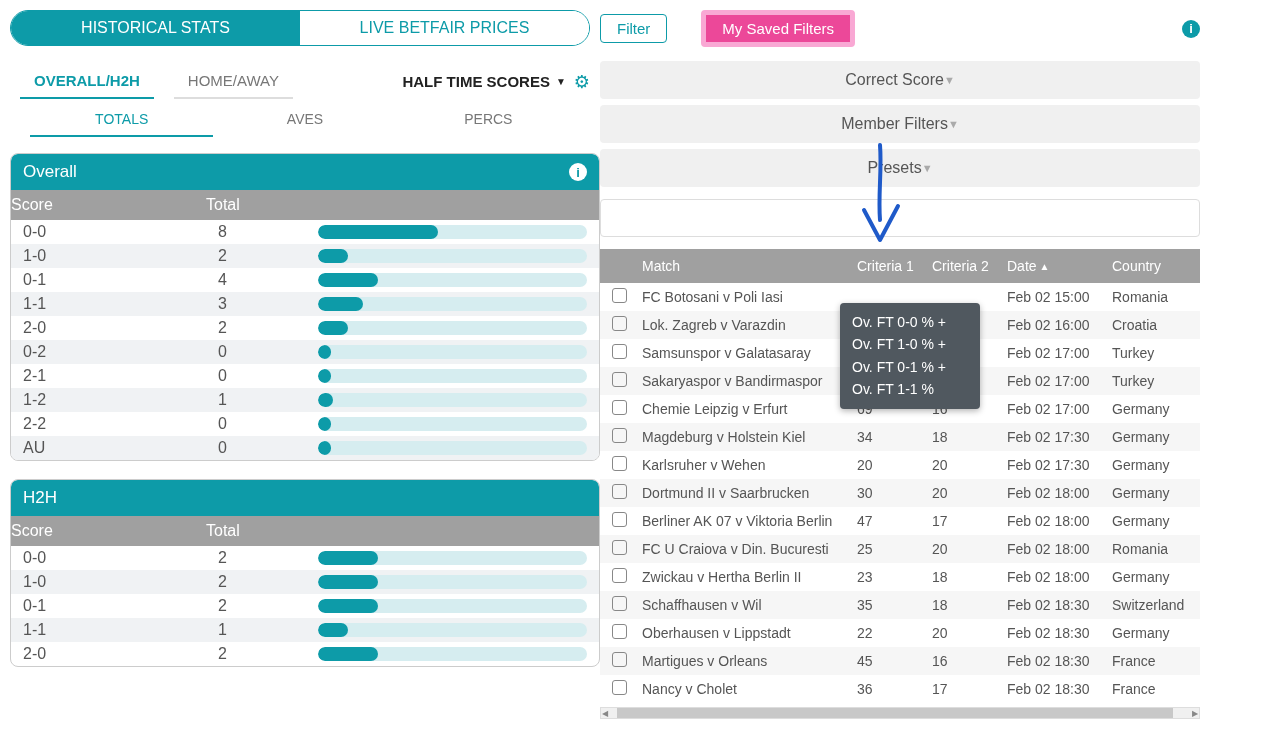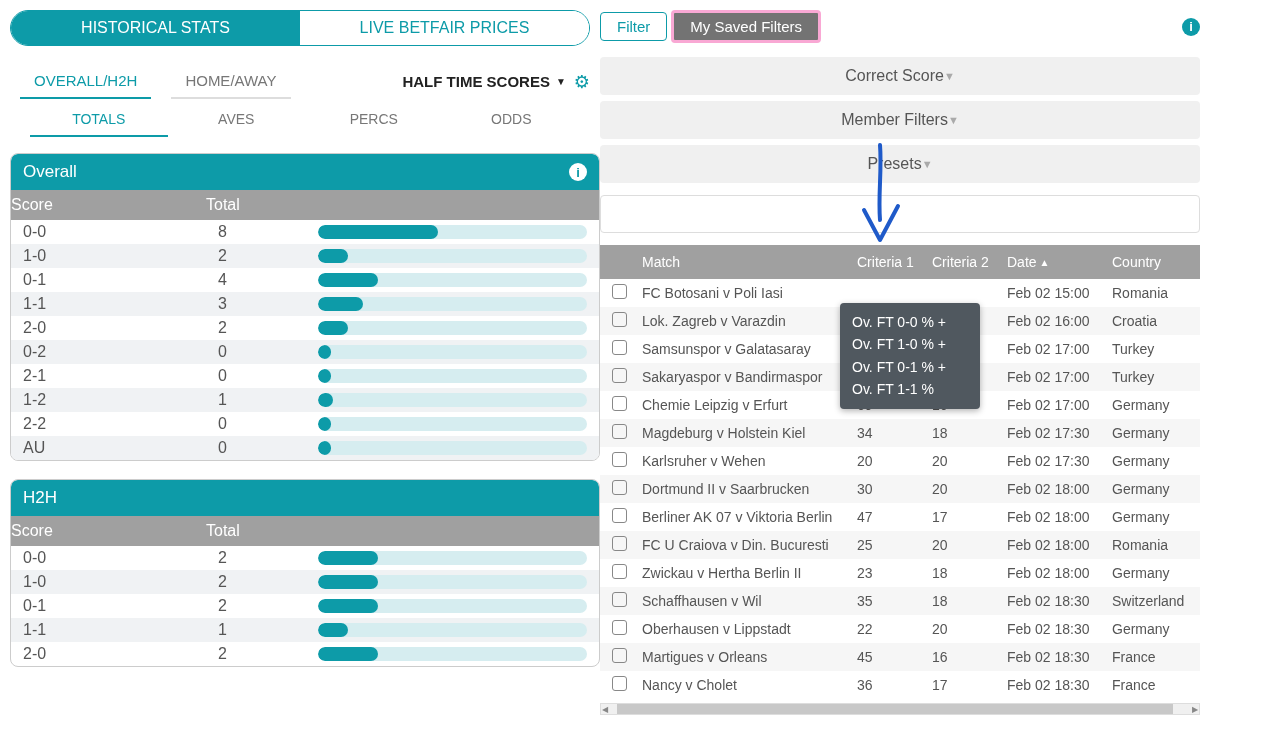--- a/index.html
+++ b/index.html
@@ -10,21 +10,21 @@
 
 
 .top-toggle { display: flex; border: 1px solid #0d9ba8; border-radius: 20px; overflow: hidden; margin-bottom: 18px; width: 580px; }
 .top-toggle .btn { flex: 1; padding: 8px 0; text-align: center; font-size: 16px; cursor: pointer; }
 .top-toggle .active { background: #0d9ba8; color: #fff; }
 .top-toggle .inactive { background: #fff; color: #0d9ba8; }
 
 
 .tab-row2 { display: flex; align-items: center; padding: 0 10px; margin-bottom: 4px; }
 .tab-row2 .tab { padding: 8px 14px; color: #777; border-bottom: 2px solid #ddd; margin-right: 20px; cursor: pointer; font-size: 15px; }
-.tab-row2 .tab.active { color: #0d9ba8; border-bottom: 2px solid #0d9ba8; }
+.tab-row2 .tab.active { color: #0d9ba8; border-bottom: 2px solid #0d9ba8; font-weight: bold; }
 .tab-row2 .tab-scores { color: #222; font-weight: bold; font-size: 15px; display: flex; align-items: center; margin-left: auto; margin-right: 8px; cursor: pointer; }
 .tab-row2 .caret { margin-left: 6px; font-size: 10px; }
 .tab-row2 .gear { color: #0d9ba8; font-size: 18px; cursor: pointer; }
 
 
 .tab-row3 { display: flex; padding: 0 20px; justify-content: flex-end; margin-bottom: 16px; }
 .tab-row3 .tab { padding: 8px 14px; color: #777; cursor: pointer; flex:1; text-align:center; }
 .tab-row3 .tab.active { color: #0d9ba8; border-bottom: 2px solid #0d9ba8; }
 
 
@@ -38,21 +38,21 @@
 .score-row .col1 { width: 195px; }
 .score-row .col2 { width: 100px; }
 .score-row .barwrap { flex: 1; background: #d6edf0; border-radius: 10px; height: 14px; position: relative; overflow: hidden; }
 .score-row .bar { background: #0d9ba8; height: 100%; border-radius: 10px; }
 .panel { border: 1px solid #ccc; border-radius: 8px; margin-bottom: 18px; overflow: hidden; }
 
 
 .filter-buttons { display: flex; align-items: center; margin-bottom: 14px; }
 .filter-buttons .fbtn { padding: 5px 16px; border-radius: 4px; cursor: pointer; font-size: 15px; margin-right: 4px; }
 .filter-buttons .outline { border: 1px solid #0d9ba8; color: #0d9ba8; background: #fff; }
-.filter-buttons .filled { border: 3px solid #f9a8d4; background: #737373; color: #fff; }
+.filter-buttons .filled { border: 5px solid #f9a8d4; background: #ec4899; color: #fff; margin-left: 30px; }
 .filter-buttons .info-ic { margin-left: auto; width: 18px; height: 18px; border-radius: 50%; background: #0d9ba8; color: #fff; font-weight: bold; display: flex; align-items: center; justify-content: center; font-size: 13px; cursor: pointer; }
 
 .accordion { background: #f0f0f0; border-radius: 4px; padding: 10px 14px; margin-bottom: 6px; display: flex; justify-content: center; align-items: center; cursor: pointer; color: #555; font-size: 16px; }
 .accordion .chev { color: #aaa; font-size: 11px; }
 .filter-input { border: 1px solid #ddd; border-radius: 4px; height: 38px; width: 100%; padding: 6px 10px; margin: 6px 0 12px 0; }
 
 
 .arrow-svg { position: absolute; top: 130px; left: 250px; pointer-events: none; }
 
 
@@ -94,21 +94,20 @@
         <span>HALF TIME SCORES</span>
         <span class="caret">▼</span>
       </div>
       <span class="gear">⚙</span>
     </div>
 
     <div class="tab-row3">
       <div class="tab active">TOTALS</div>
       <div class="tab">AVES</div>
       <div class="tab">PERCS</div>
-      <div class="tab">ODDS</div>
     </div>
 
     <div class="panel">
       <div class="panel-header">
         <span>Overall</span>
         <span class="info">i</span>
       </div>
       <div class="score-head">
         <div class="col1">Score</div>
         <div class="col2">Total</div>

